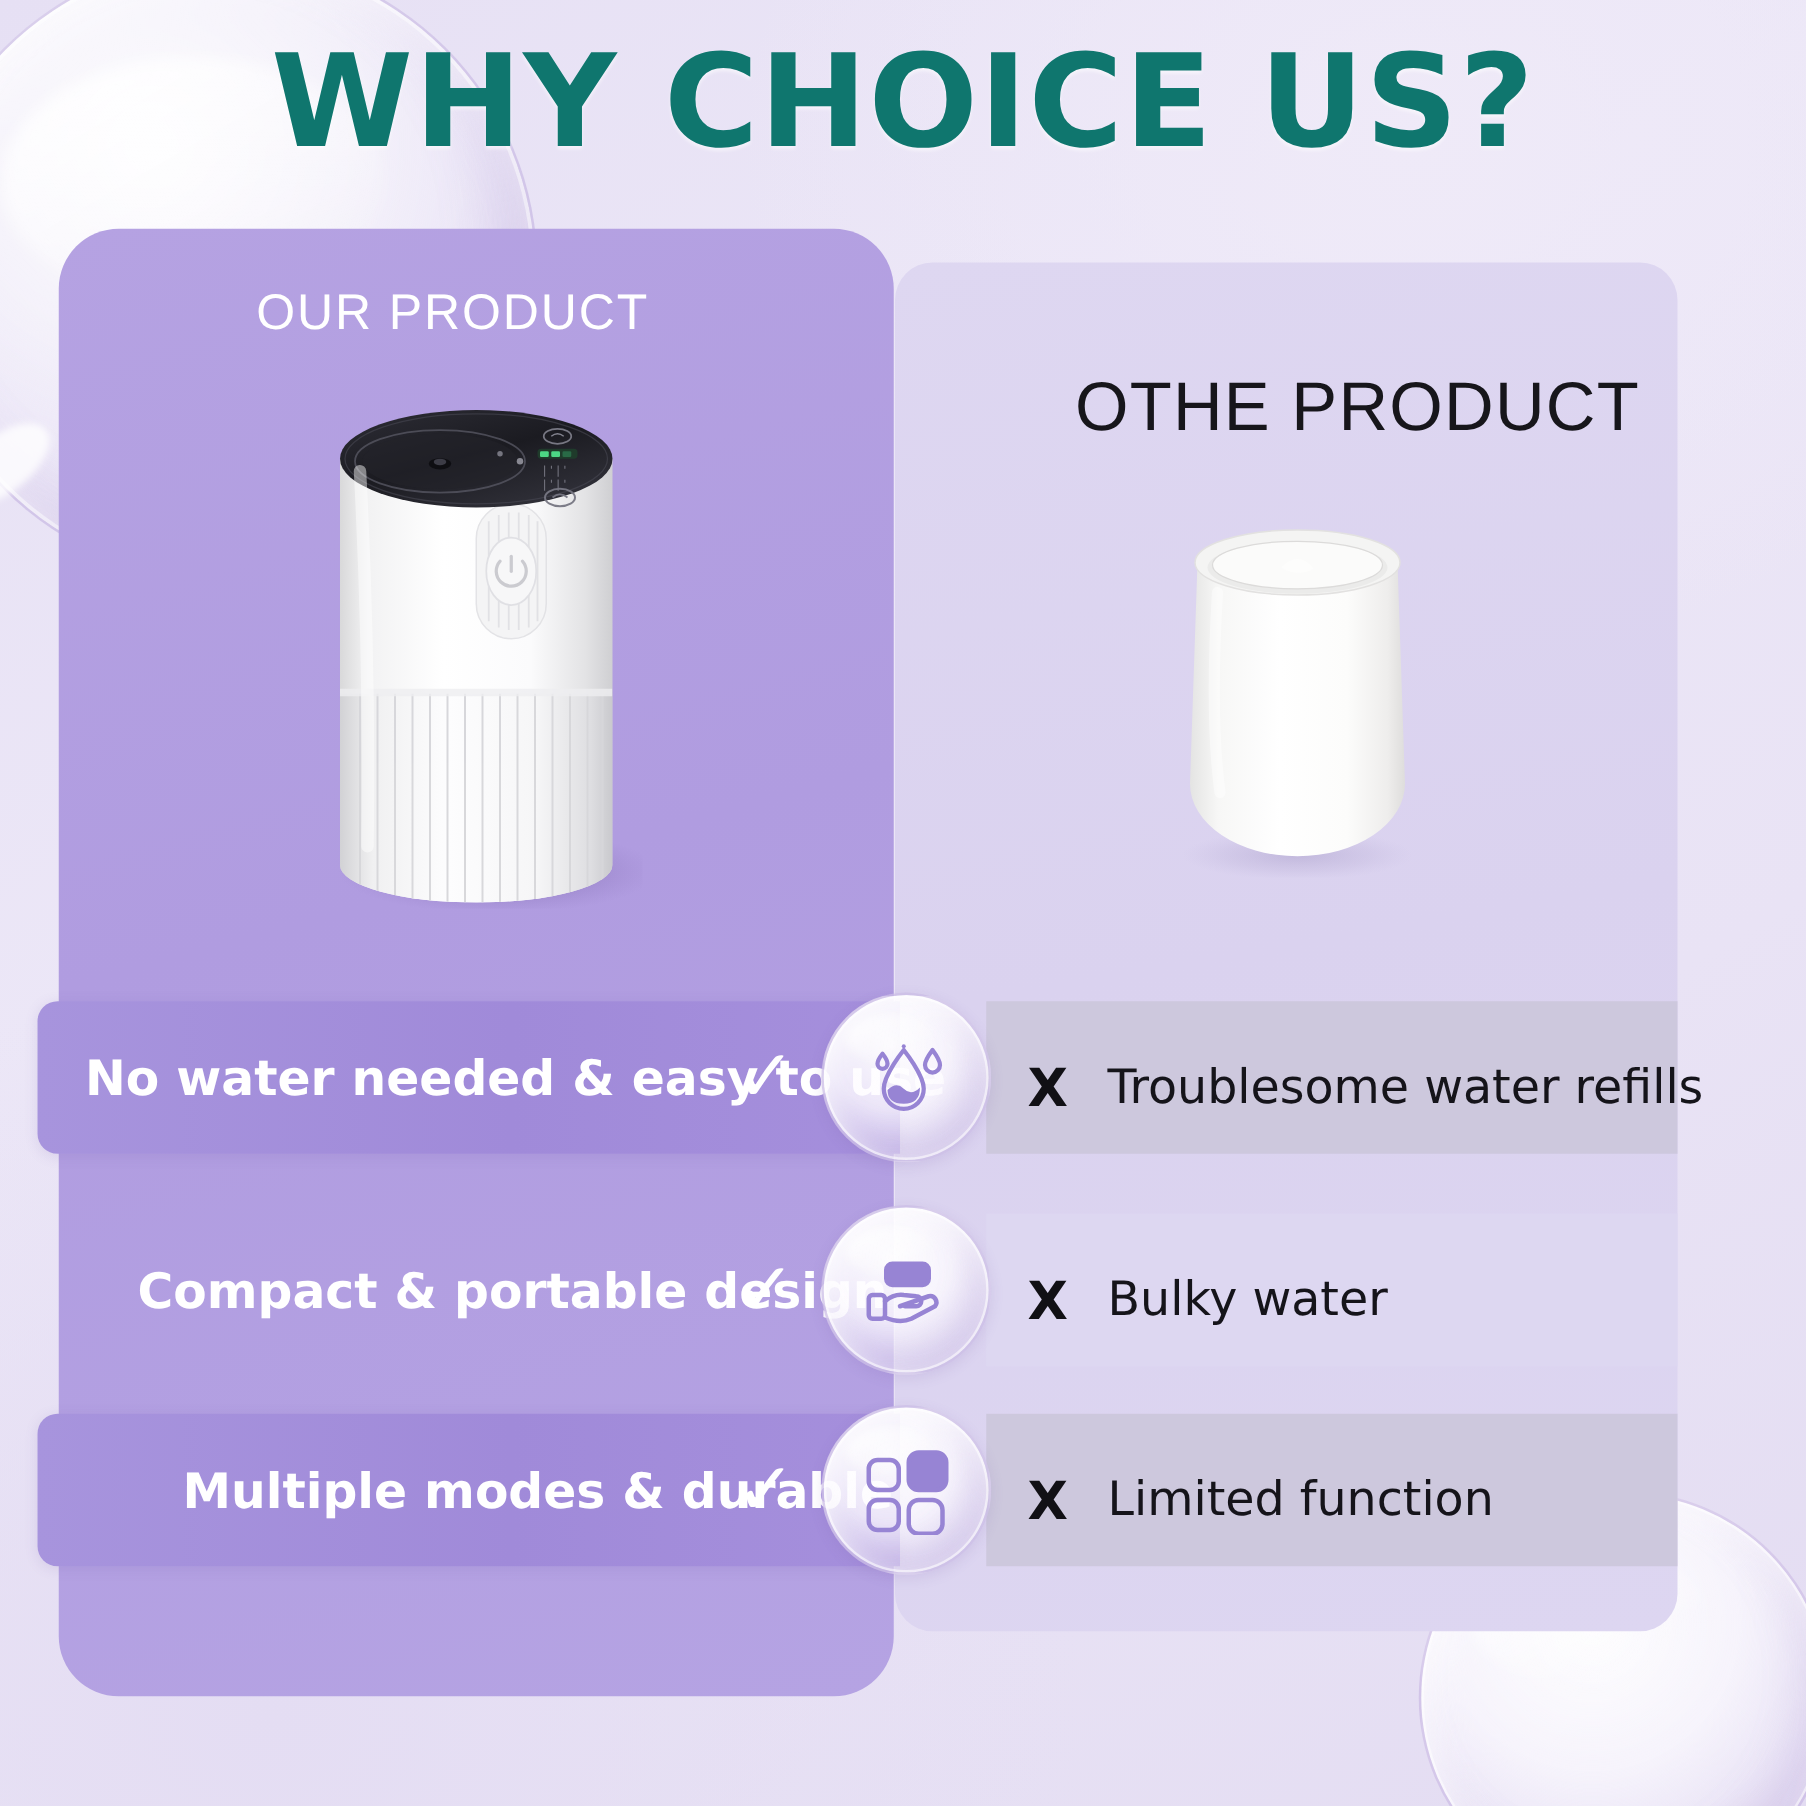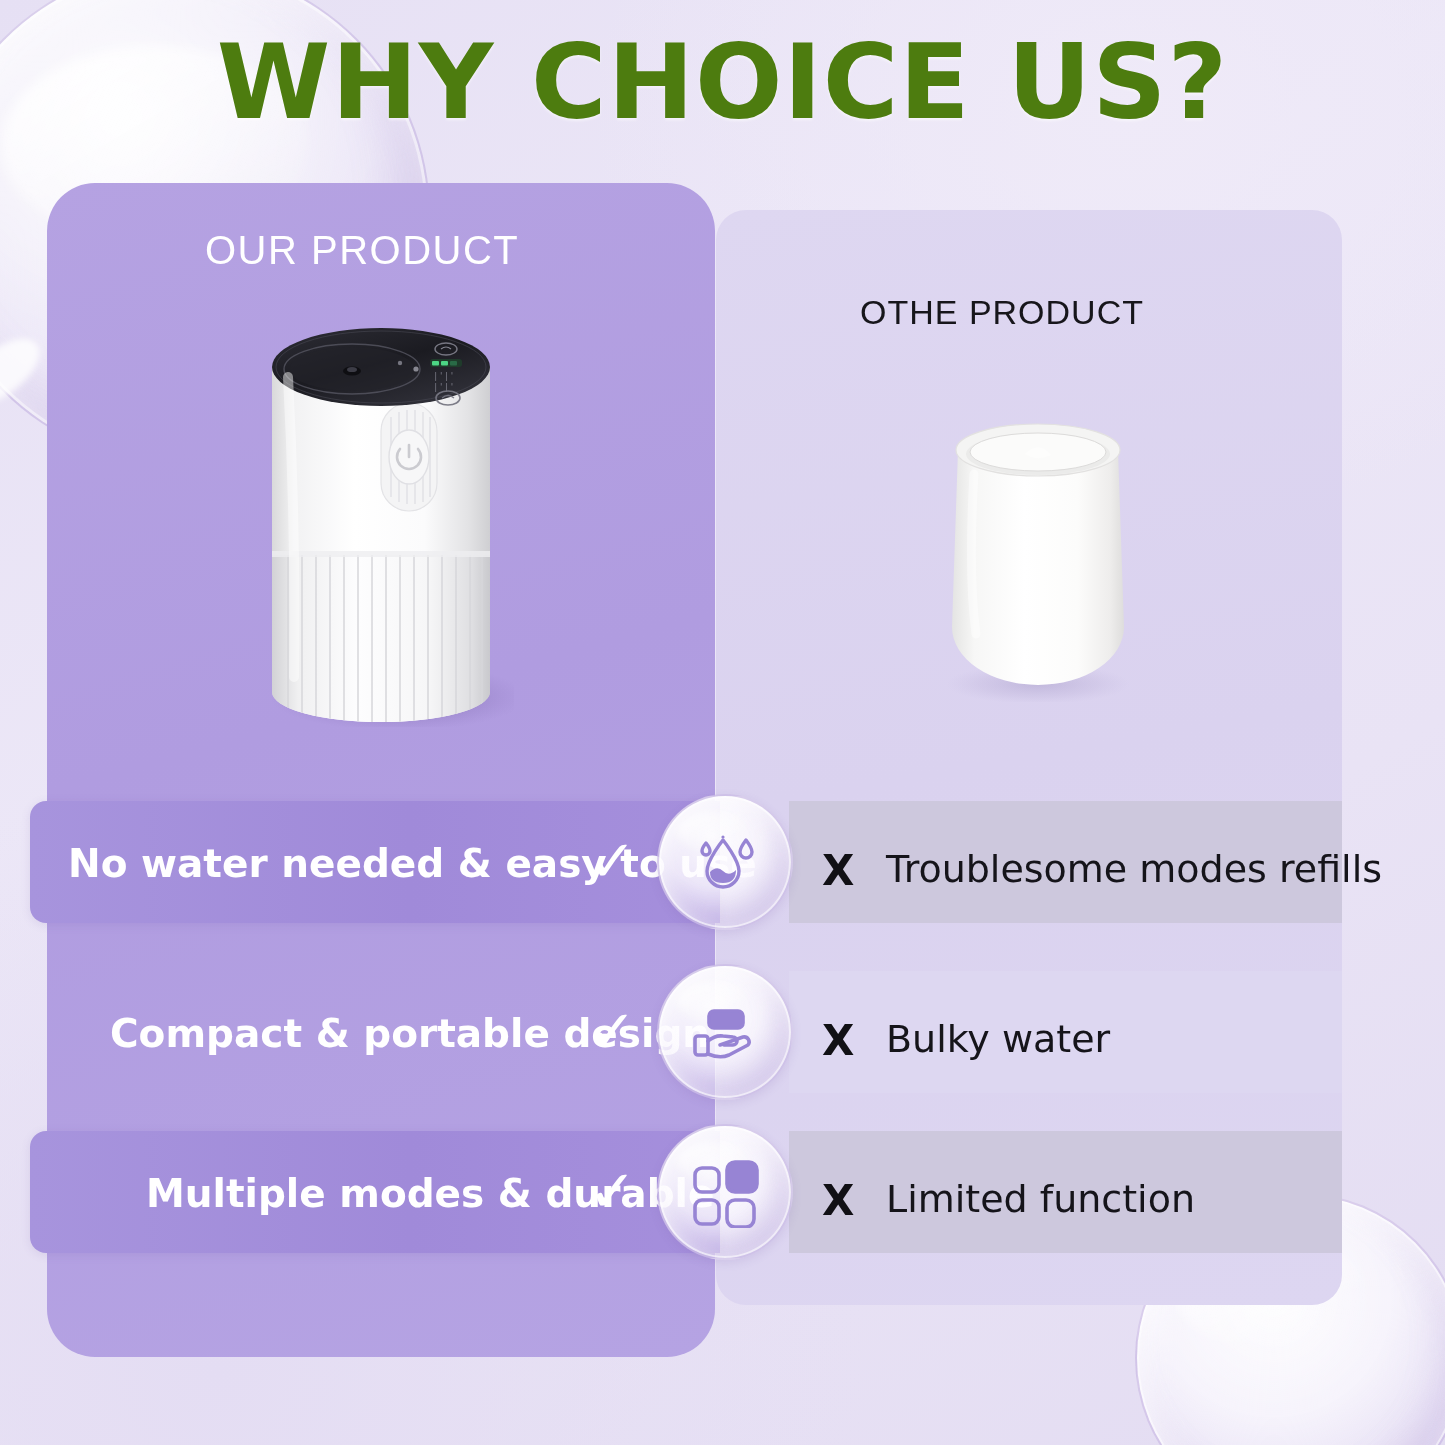--- a/index.html
+++ b/index.html
@@ -69,21 +69,21 @@
     filter:blur(5px);
   }
 
   
   #page-title {
     position:absolute; top:22px; left:0; width:100%;
     text-align:center;
     font-size:103px;
     font-weight:bold;
     letter-spacing:1px;
-    color:#4d7c0f;
+    color:#0f766e;
     font-family:"DejaVu Sans", sans-serif;
     z-index:6;
     text-shadow:0 2px 3px rgba(255,255,255,.55);
   }
 
   
   #panel-our {
     position:absolute;
     left:47px; top:183px; width:668px; height:1174px;
     background:linear-gradient(165deg, #b5a2e2 0%, #b09ce0 45%, #b5a3e3 100%);
@@ -105,21 +105,21 @@
   }
   #heading-our {
     top:228px; left:205px;
     font-size:40px;
     color:#ffffff;
     letter-spacing:1.5px;
     z-index:5;
   }
   #heading-other {
     top:293px; left:860px;
-    font-size:34px;
+    font-size:55px;
     color:#17161b;
     letter-spacing:1px;
     z-index:5;
   }
 
   
   #product-ours {
     position:absolute; left:248px; top:297px;
     width:266px; height:430px; z-index:4;
   }
@@ -380,21 +380,21 @@
   <svg width="76" height="76" viewBox="0 0 76 76" fill="none" stroke="#9784d4" stroke-width="3.4" stroke-linecap="round" stroke-linejoin="round">
     <path d="M36,16 C36,16 52,36 52,47 a16,16 0 0 1 -32,0 C20,36 36,16 36,16 Z"></path>
     <path d="M23,48 q7,-7 13,-1 q6,6 13,-1 q0,13 -13,13 q-13,0 -13,-11 Z" fill="#9784d4" stroke="none"></path>
     <path d="M59,16 C59,16 65,24 65,28 a6,6 0 0 1 -12,0 C53,24 59,16 59,16 Z"></path>
     <path d="M19,19 C19,19 23,24 23,27 a4,4 0 0 1 -8,0 C15,24 19,19 19,19 Z"></path>
     <circle cx="36" cy="13" r="1.6" fill="#9784d4" stroke="none"></circle>
   </svg>
 </div>
 
 <div class="x-mark" style="top:846px; left:822px;">X</div>
-<div class="right-label" style="top:847px; left:886px;">Troublesome modes refills</div>
+<div class="right-label" style="top:847px; left:886px;">Troublesome water refills</div>
 
 <div class="row-band-left plain" style="top:971px;"></div>
 <div class="row-band-right light" style="top:971px;"></div>
 
 <div class="left-label" style="top:1011px; left:110px; width:452px;">Compact &amp;  portable design</div>
 <div class="check-mark" style="top:1002px; left:588px;">✓</div>
 
 <div class="icon-badge" style="top:964px; left:657px;">
   <svg width="76" height="76" viewBox="0 0 76 76" fill="none" stroke="#9784d4" stroke-width="3.6" stroke-linecap="round" stroke-linejoin="round">
     <rect x="22" y="17" width="34" height="17" rx="5" fill="#9784d4" stroke="#9784d4"></rect>

